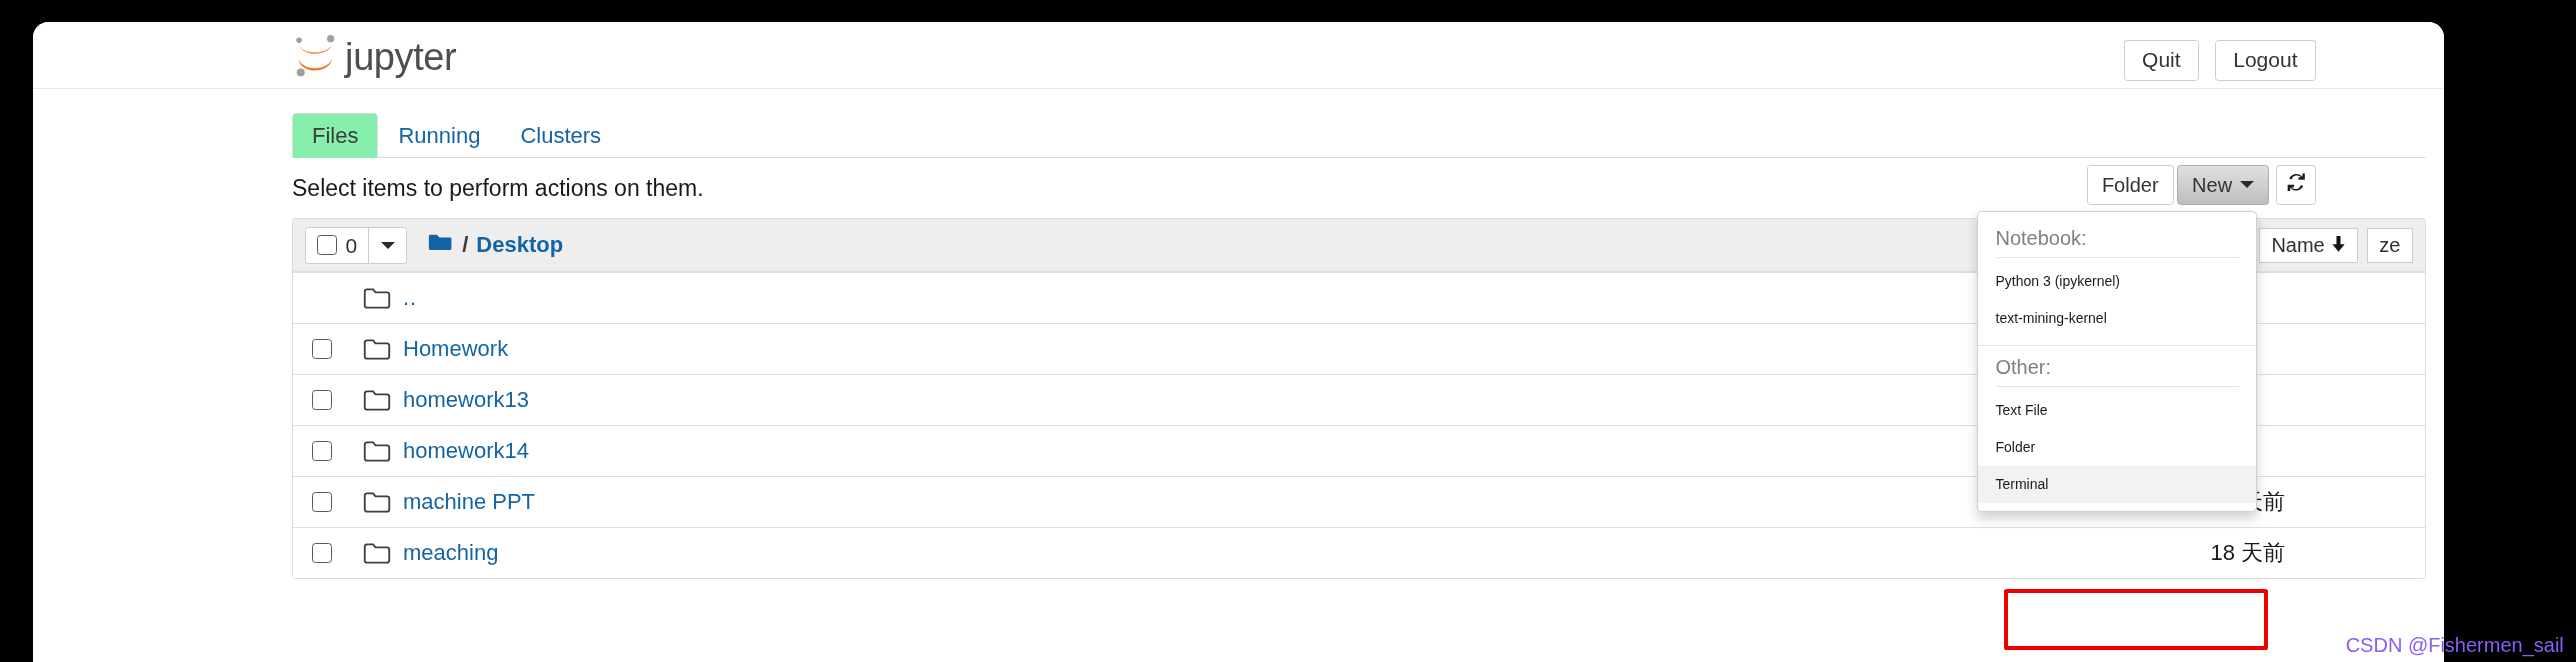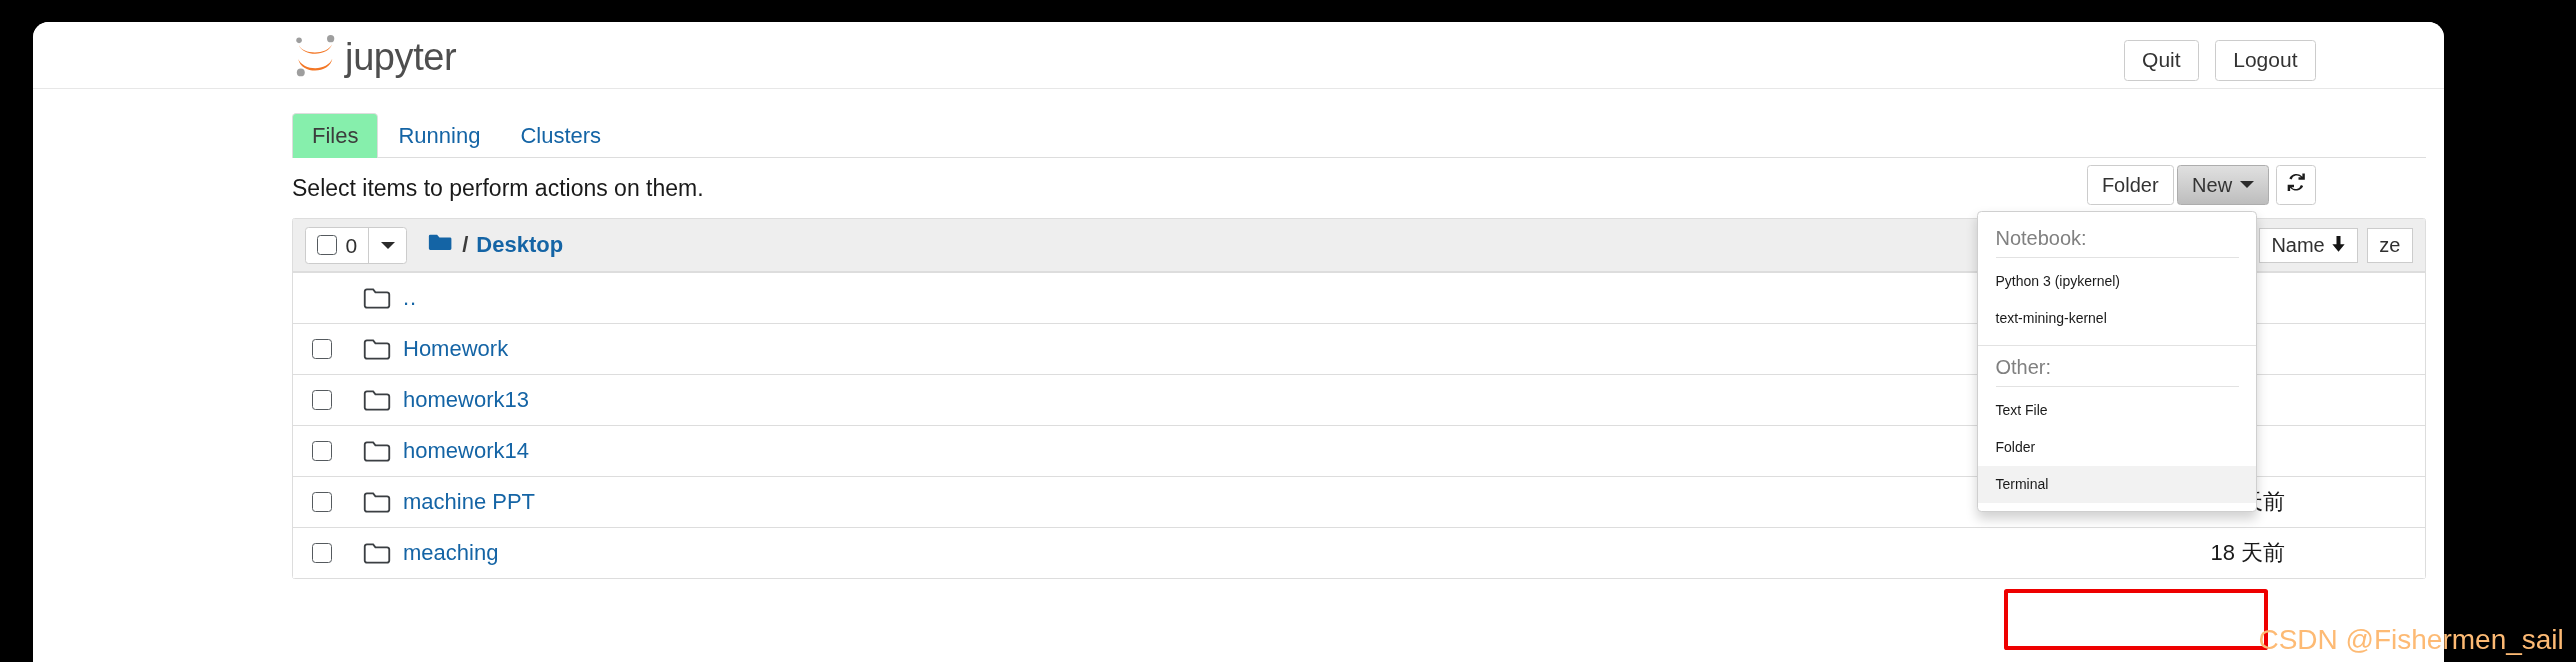--- a/index.html
+++ b/index.html
@@ -338,22 +338,22 @@
     box-sizing: border-box;
     z-index: 60;
     pointer-events: none;
   }
 
   
   #watermark {
     position: absolute;
     right: 12.2px;
     bottom: 5.2px;
-    color: #fdba74;
-    font-size: 28px;
+    color: #8b5cf6;
+    font-size: 20px;
     z-index: 80;
     line-height: 1.2;
   }
 </style>
 </head>
 <body>
 
 <div id="page">
 
   <div id="header">

